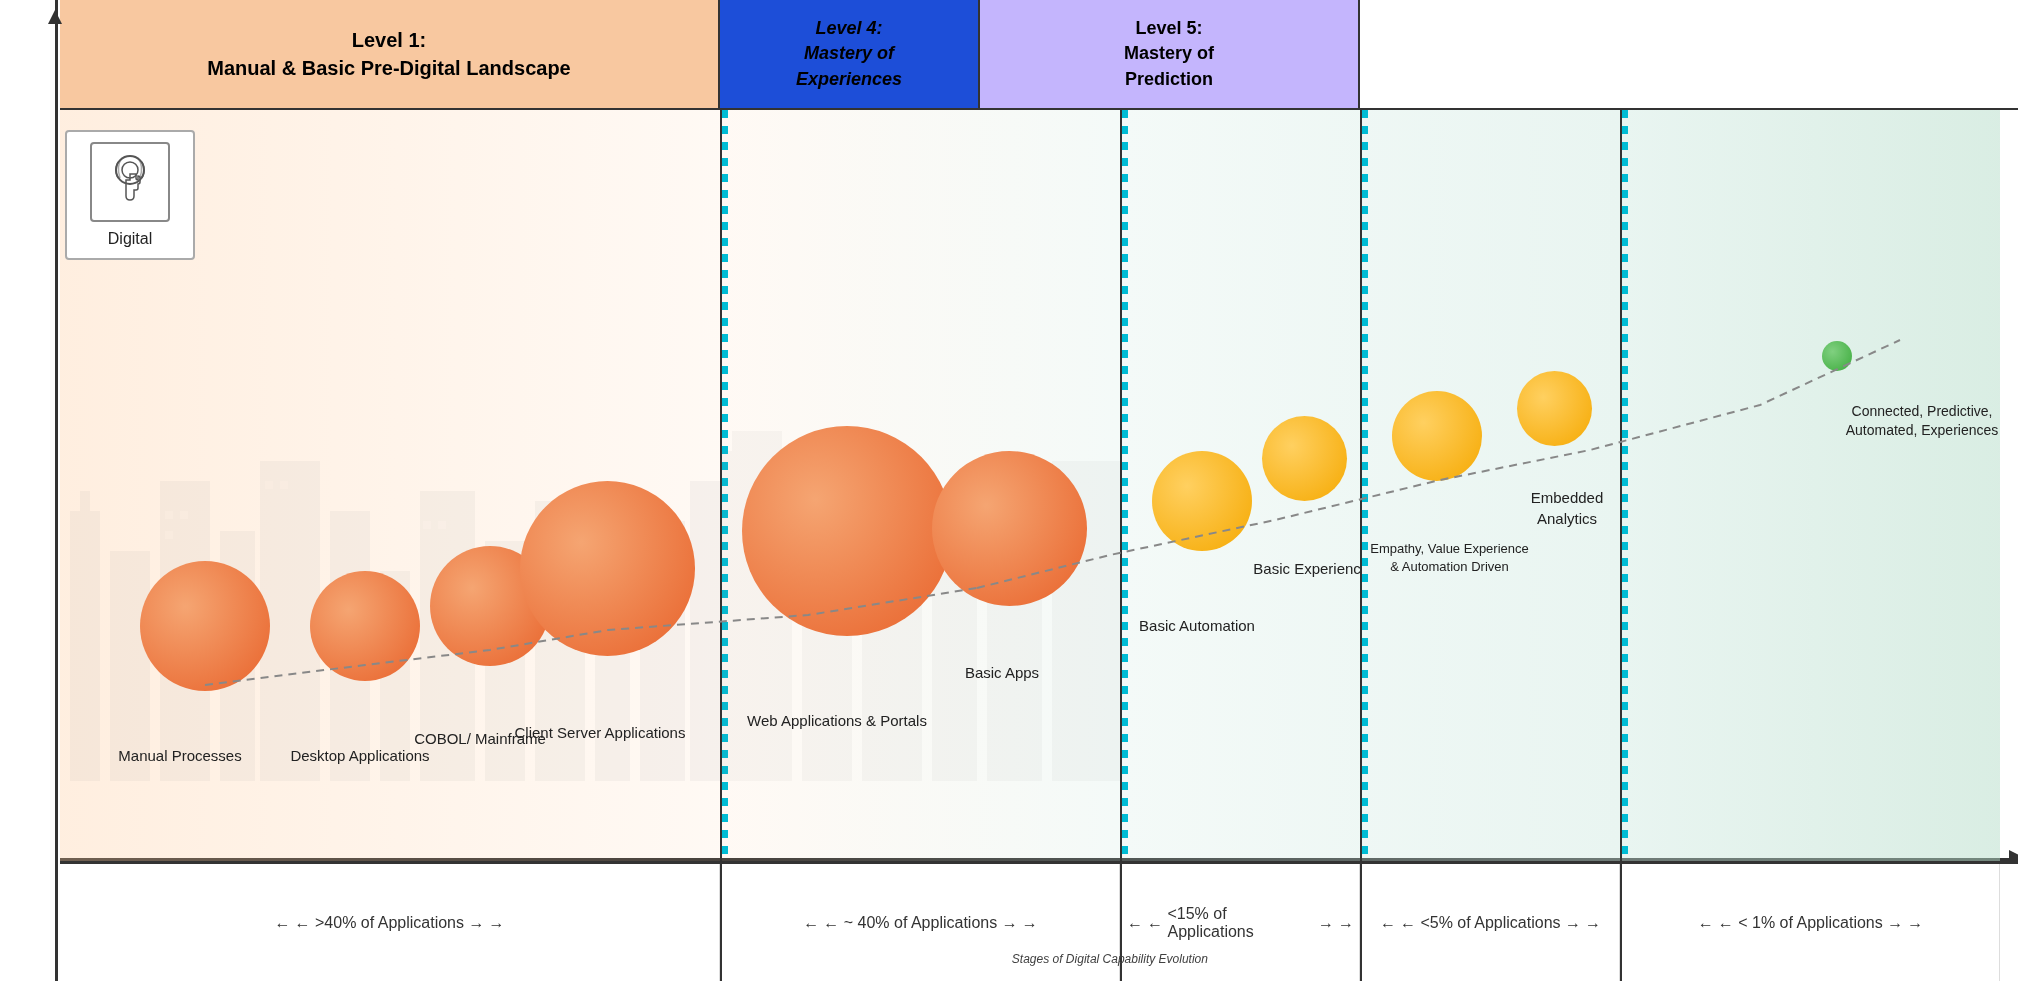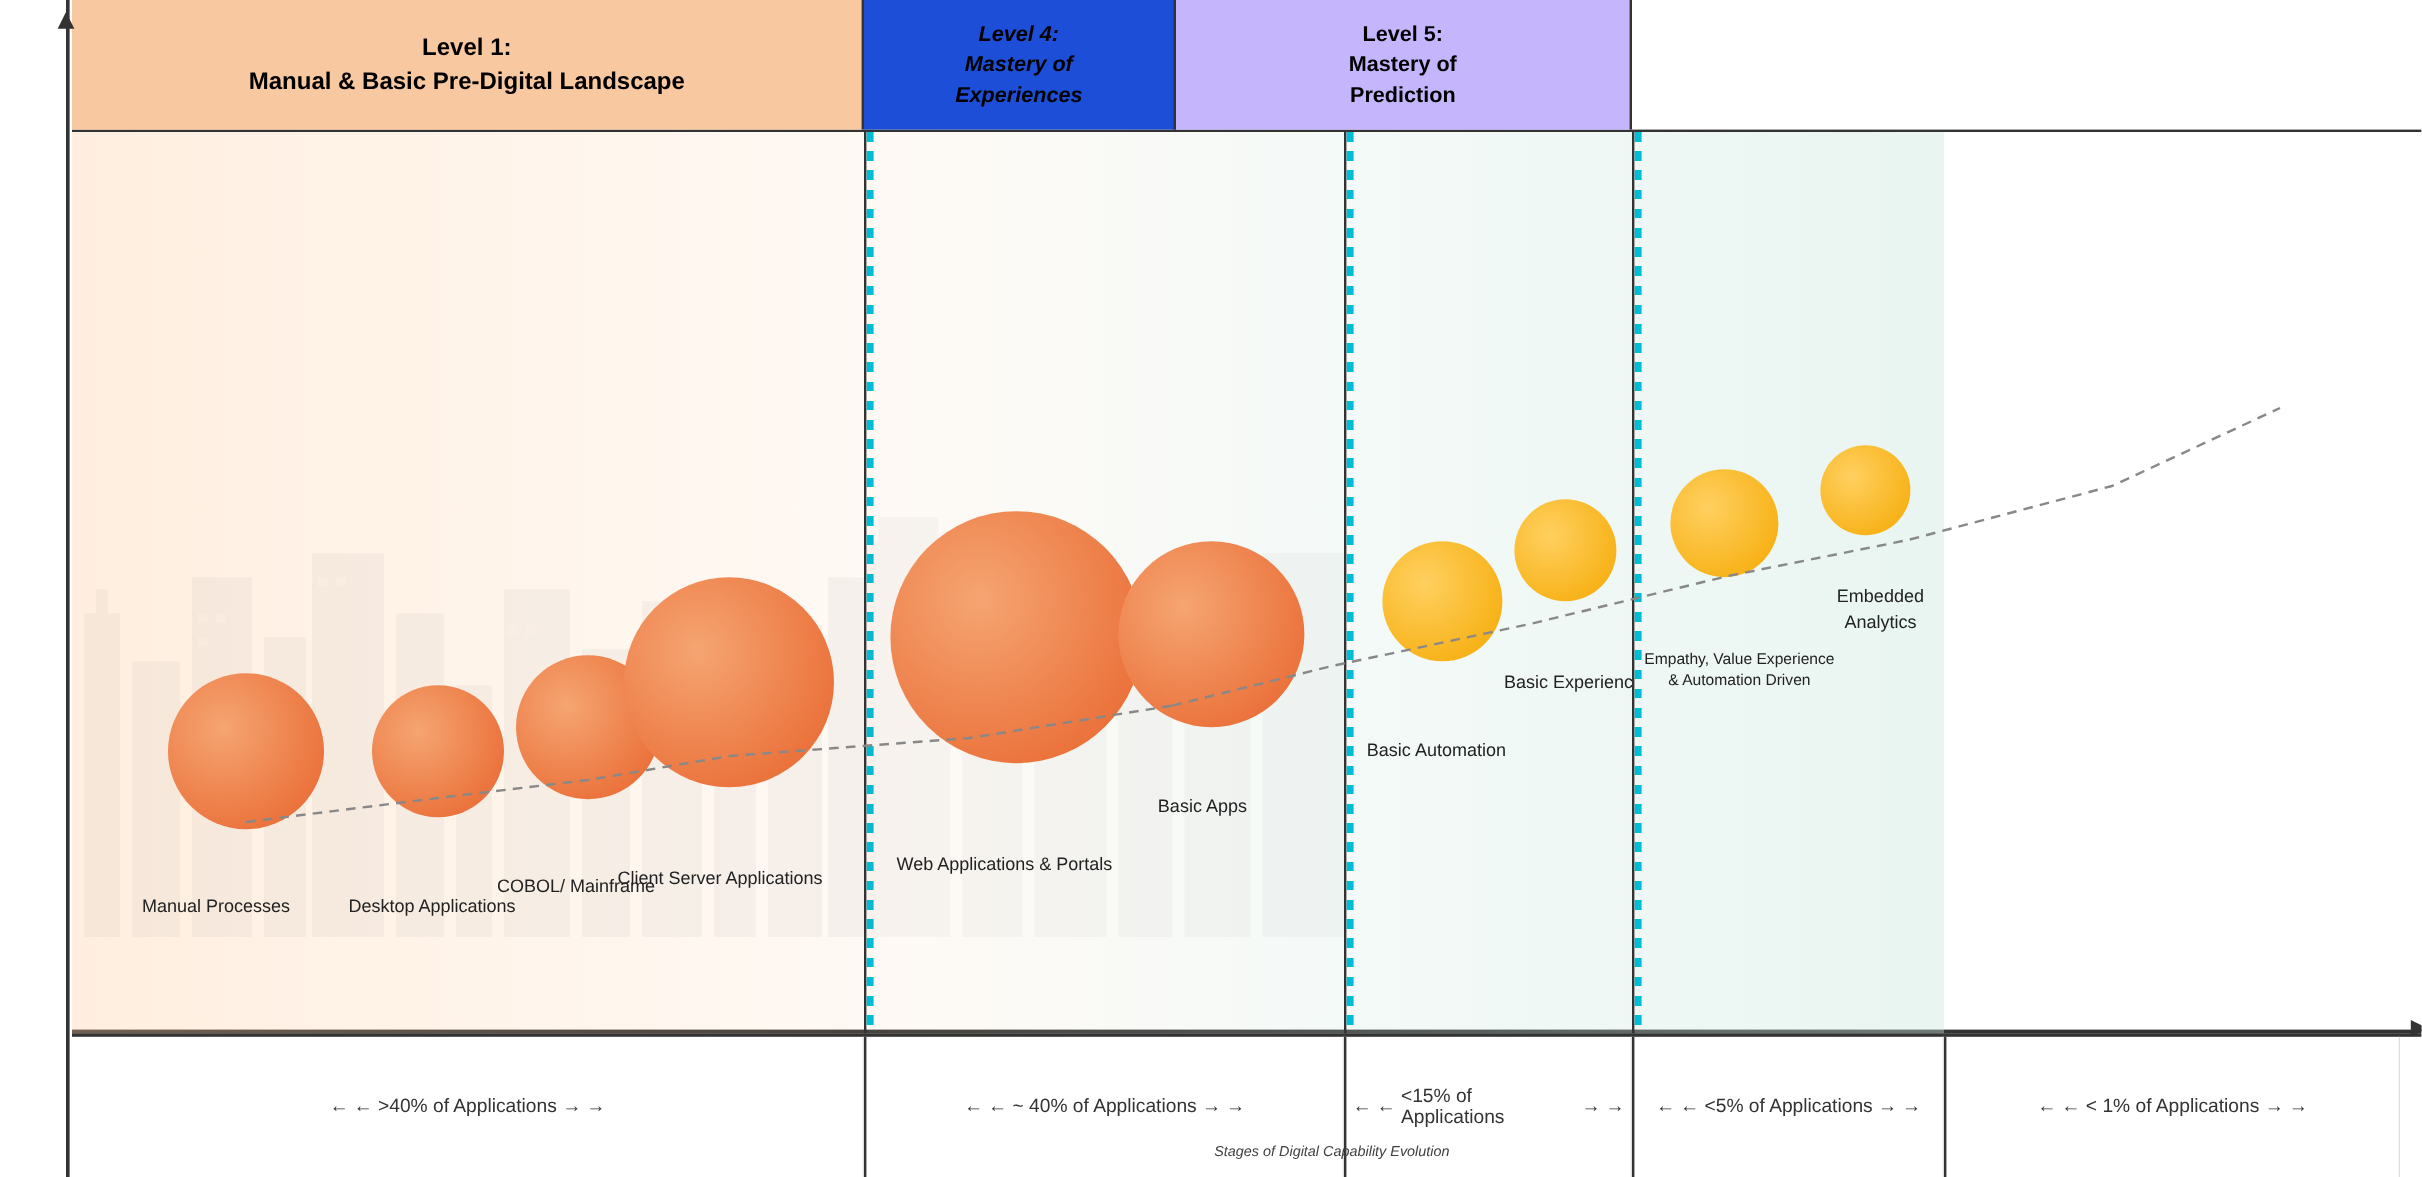--- a/index.html
+++ b/index.html
@@ -399,33 +399,60 @@
       <div class="bubble-label" style="left:5px;bottom:285px;width:165px;font-size:13px;">Empathy, Value
 Experience &amp;
 Automation
 Driven</div>
 
       <div class="bubble bubble-yellow" style="width:75px;height:75px;left:155px;bottom:415px;"></div>
       <div class="bubble-label" style="left:140px;bottom:332px;width:130px;">Embedded
 Analytics</div>
     </div>
 
+    <div class="zone zone5">
+
+      <div class="cyan-line" style="left:0; bottom:0; top:0;"></div>
+
+      <div class="bubble bubble-green" style="width:30px;height:30px;left:200px;bottom:490px;"></div>
+      <div class="bubble-label" style="left:220px;bottom:420px;width:160px;font-size:14px;">Connected,
+Predictive,
+Automated,
+Experiences</div>
+    </div>
 
     <svg style="position:absolute;top:0;left:0;width:1940px;height:750px;pointer-events:none;">
       <defs>
         <marker id="arr" markerWidth="6" markerHeight="6" refX="3" refY="3" orient="auto">
           <path d="M0,0 L6,3 L0,6 Z" fill="#666"></path>
         </marker>
       </defs>
 
       <path d="M145,575 L305,555 L430,540 L548,520 L748,505 L917,478
                M917,478 L1050,445 L1215,410 L1380,370 L1530,340 L1700,295 L1840,230" fill="none" stroke="#888" stroke-width="2" stroke-dasharray="8,6"></path>
     </svg>
   </div>
 
+  <div class="digital-badge">
+    <div class="digital-icon">
+
+      <svg width="60" height="60" viewBox="0 0 60 60">
+        <circle cx="30" cy="18" r="14" fill="none" stroke="#555" stroke-width="2"></circle>
+        <circle cx="30" cy="18" r="8" fill="none" stroke="#555" stroke-width="1.5"></circle>
+
+        <path d="M26,28 L26,44 Q26,48 30,48 Q34,48 34,44 L34,38 L36,38 Q38,38 38,36 L38,32 Q40,32 40,30 L40,26 Q40,24 38,24 L38,28 Q36,28 36,26 L36,22 L30,22 L30,28 L28,28 Q26,28 26,28Z" fill="none" stroke="#555" stroke-width="1.5"></path>
+
+        <path d="M18,10 Q14,18 18,26" fill="none" stroke="#555" stroke-width="1.5"></path>
+        <path d="M22,6 Q16,14 20,26" fill="none" stroke="#555" stroke-width="1.5" opacity="0.5"></path>
+        <path d="M42,10 Q46,18 42,26" fill="none" stroke="#555" stroke-width="1.5"></path>
+        <path d="M38,6 Q44,14 40,26" fill="none" stroke="#555" stroke-width="1.5" opacity="0.5"></path>
+      </svg>
+    </div>
+    <span style="font-size:16px;font-weight:500;color:#222;">Digital</span>
+  </div>
 
   <div class="axis-row">
     <div class="axis-zone axis-zone1">
       <div class="arrow-both">
         <span>←</span>&nbsp;<span>&gt;40% of Applications</span>&nbsp;<span>→</span>
       </div>
     </div>
     <div class="axis-zone axis-zone2">
       <div class="arrow-both">
         <span>←</span>&nbsp;<span>~ 40% of Applications</span>&nbsp;<span>→</span>

